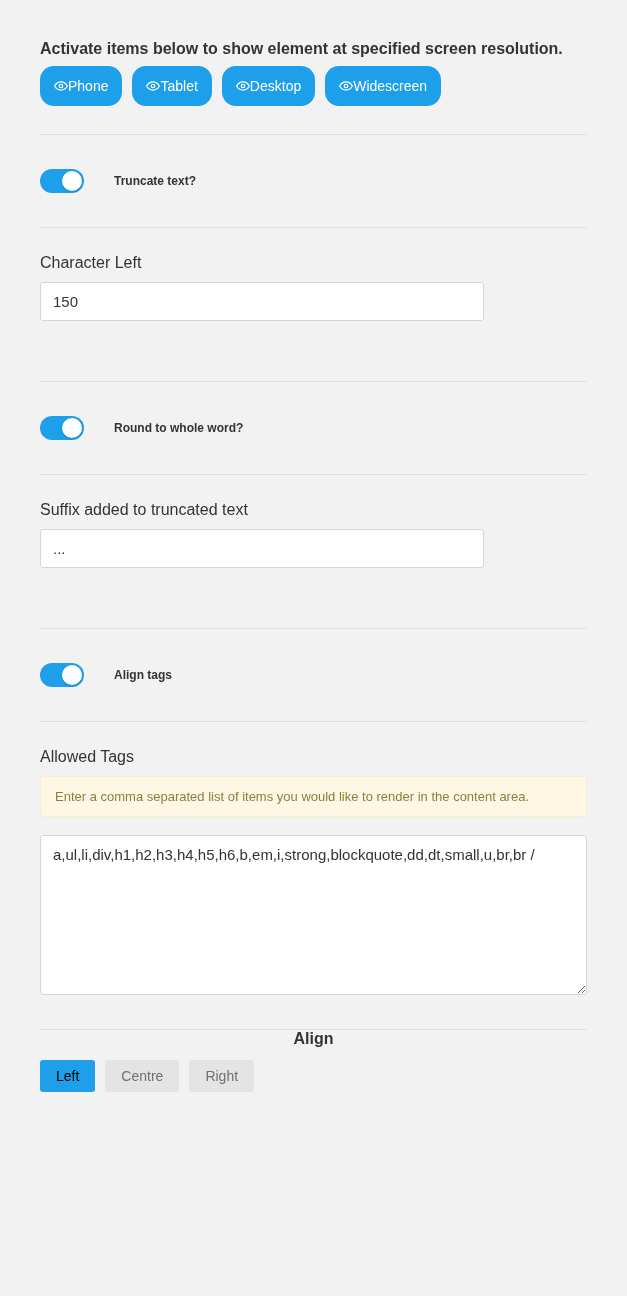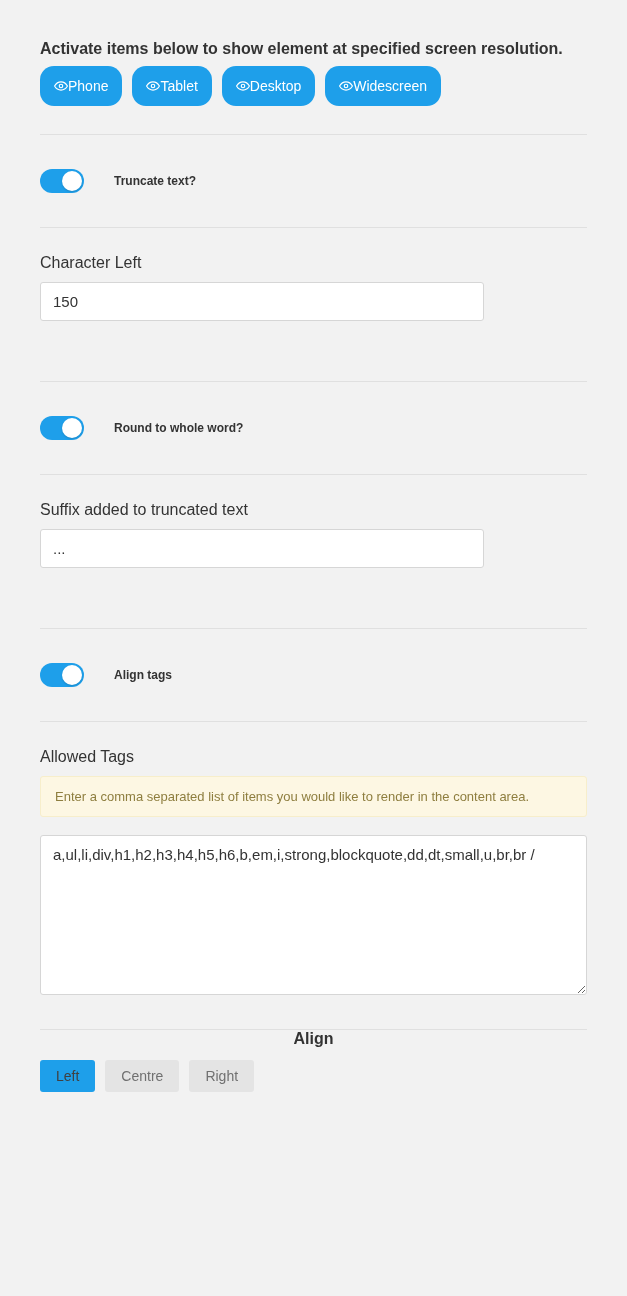--- a/index.html
+++ b/index.html
@@ -123,21 +123,21 @@
     border: none;
     border-radius: 3px;
     padding: 8px 16px;
     font-size: 14px;
     cursor: pointer;
     background: #e4e4e4;
     color: #707070;
   }
   .pill.active {
     background: #1e9fea;
-    color: #404040;
+    color: #000000;
   }
   svg { display: block; }
 </style>
 </head>
 <body>
 
 <div class="panel">
 
   <p class="heading">Activate items below to show element at specified screen resolution.</p>
 

